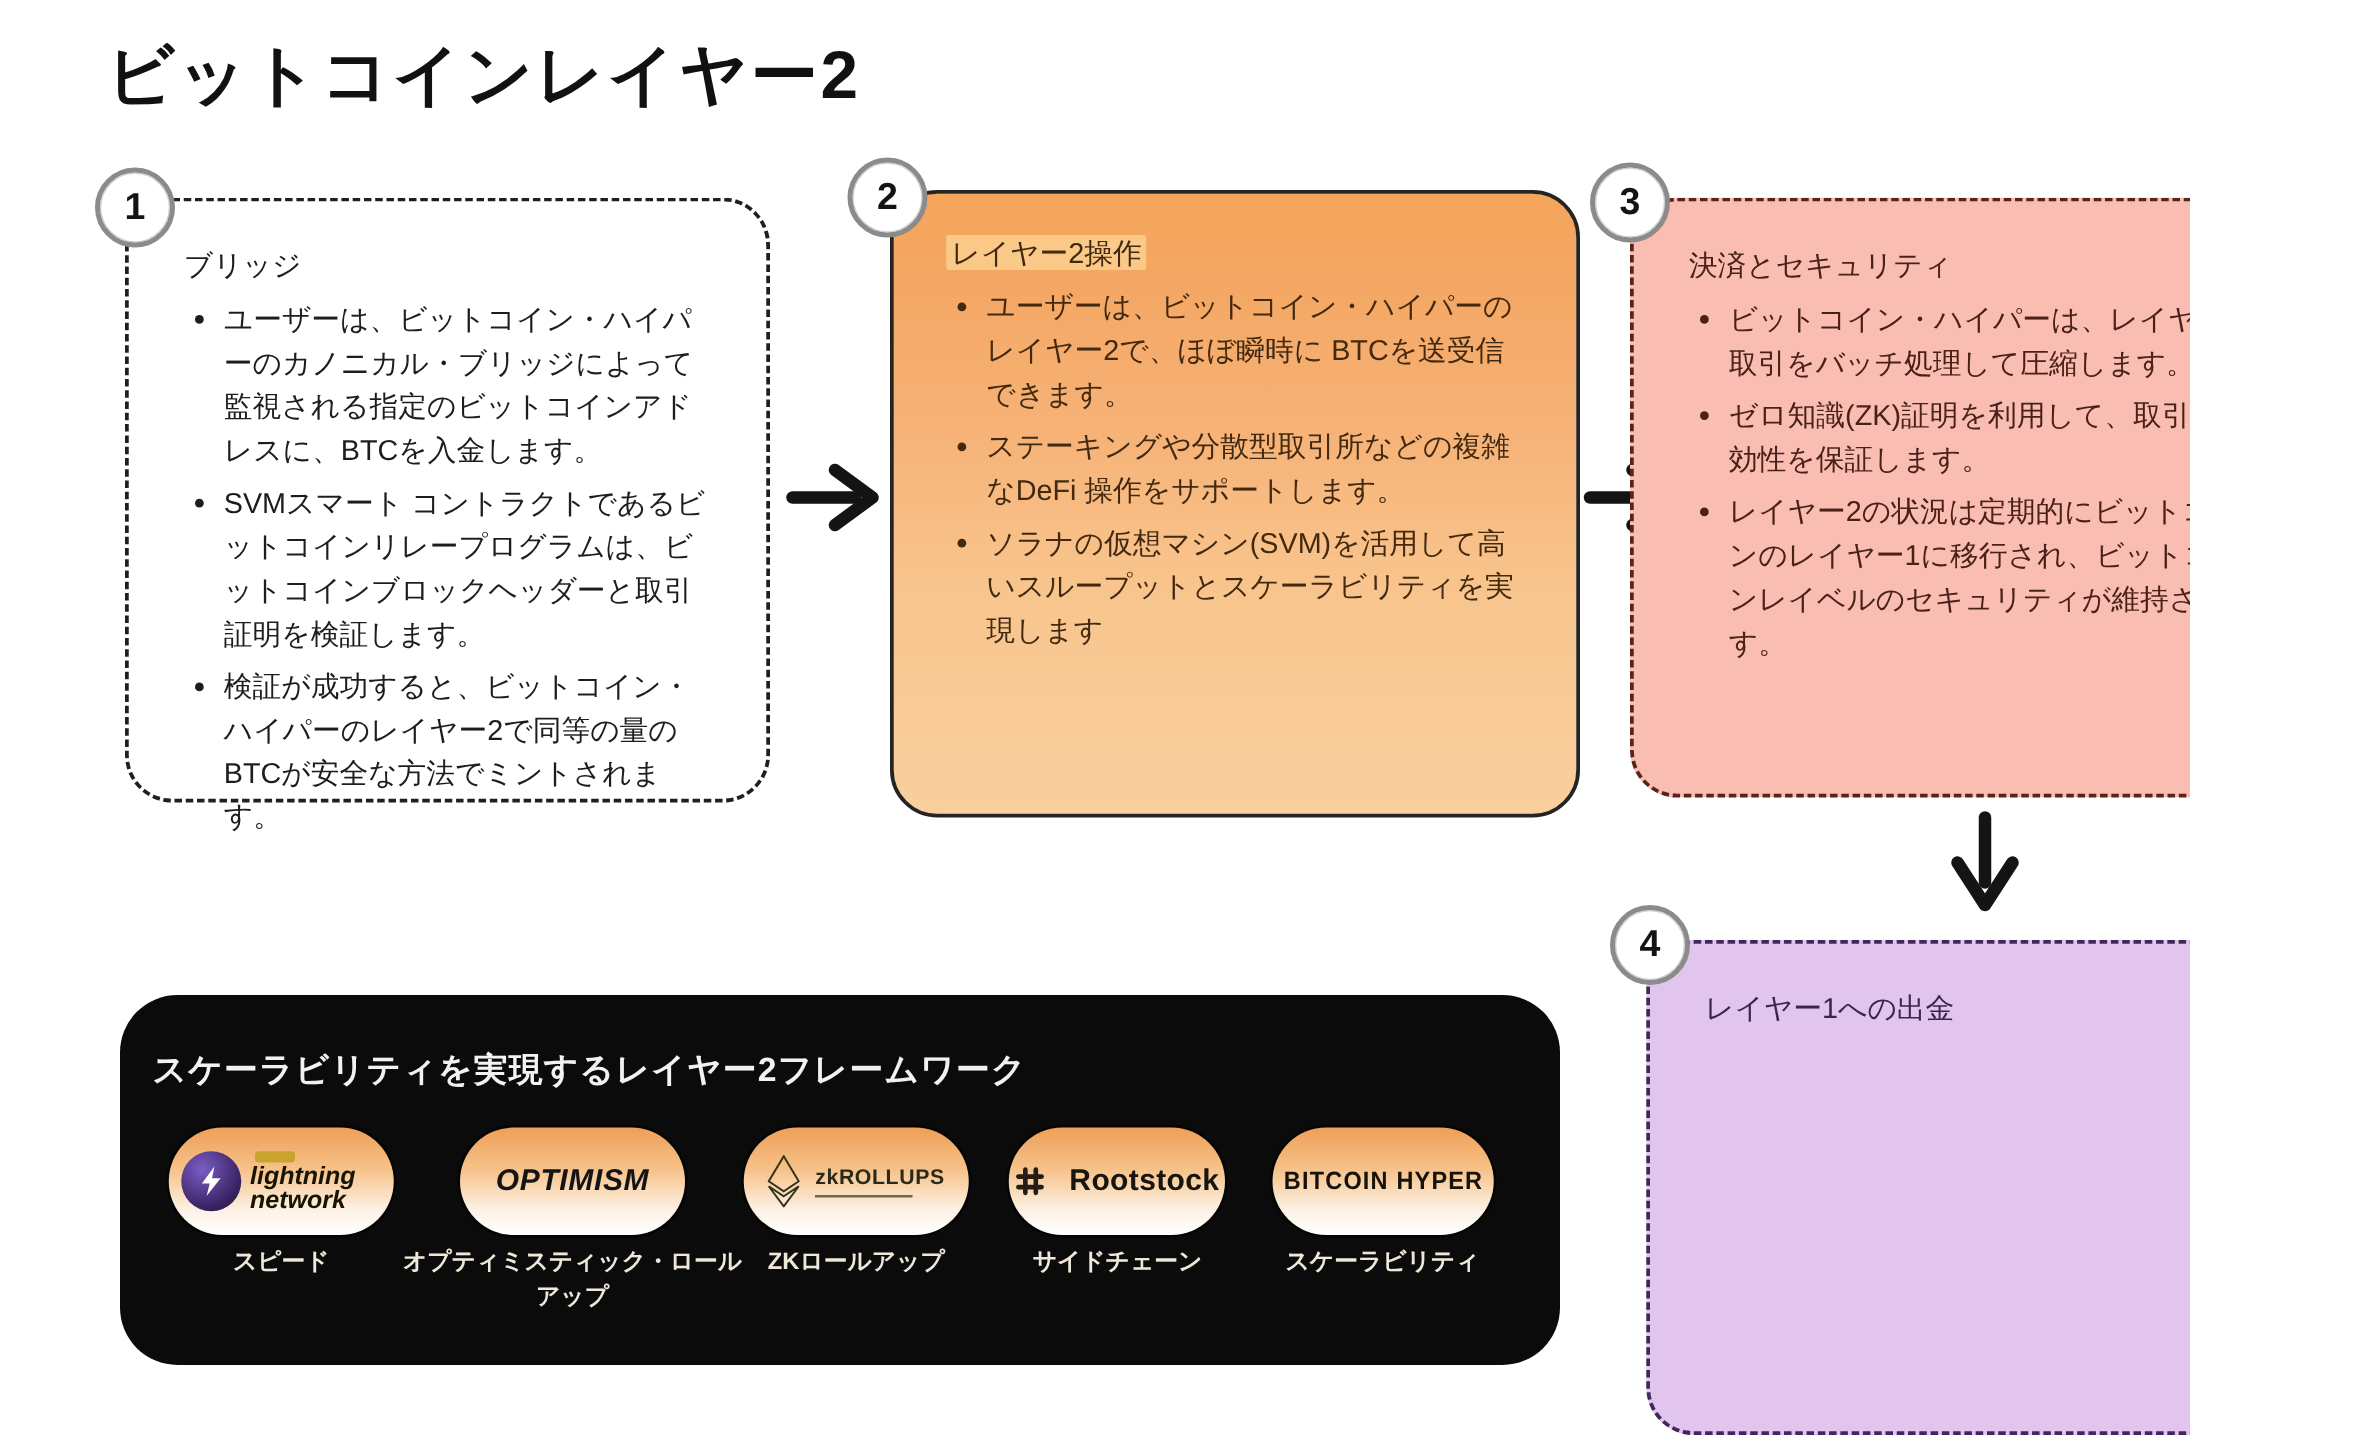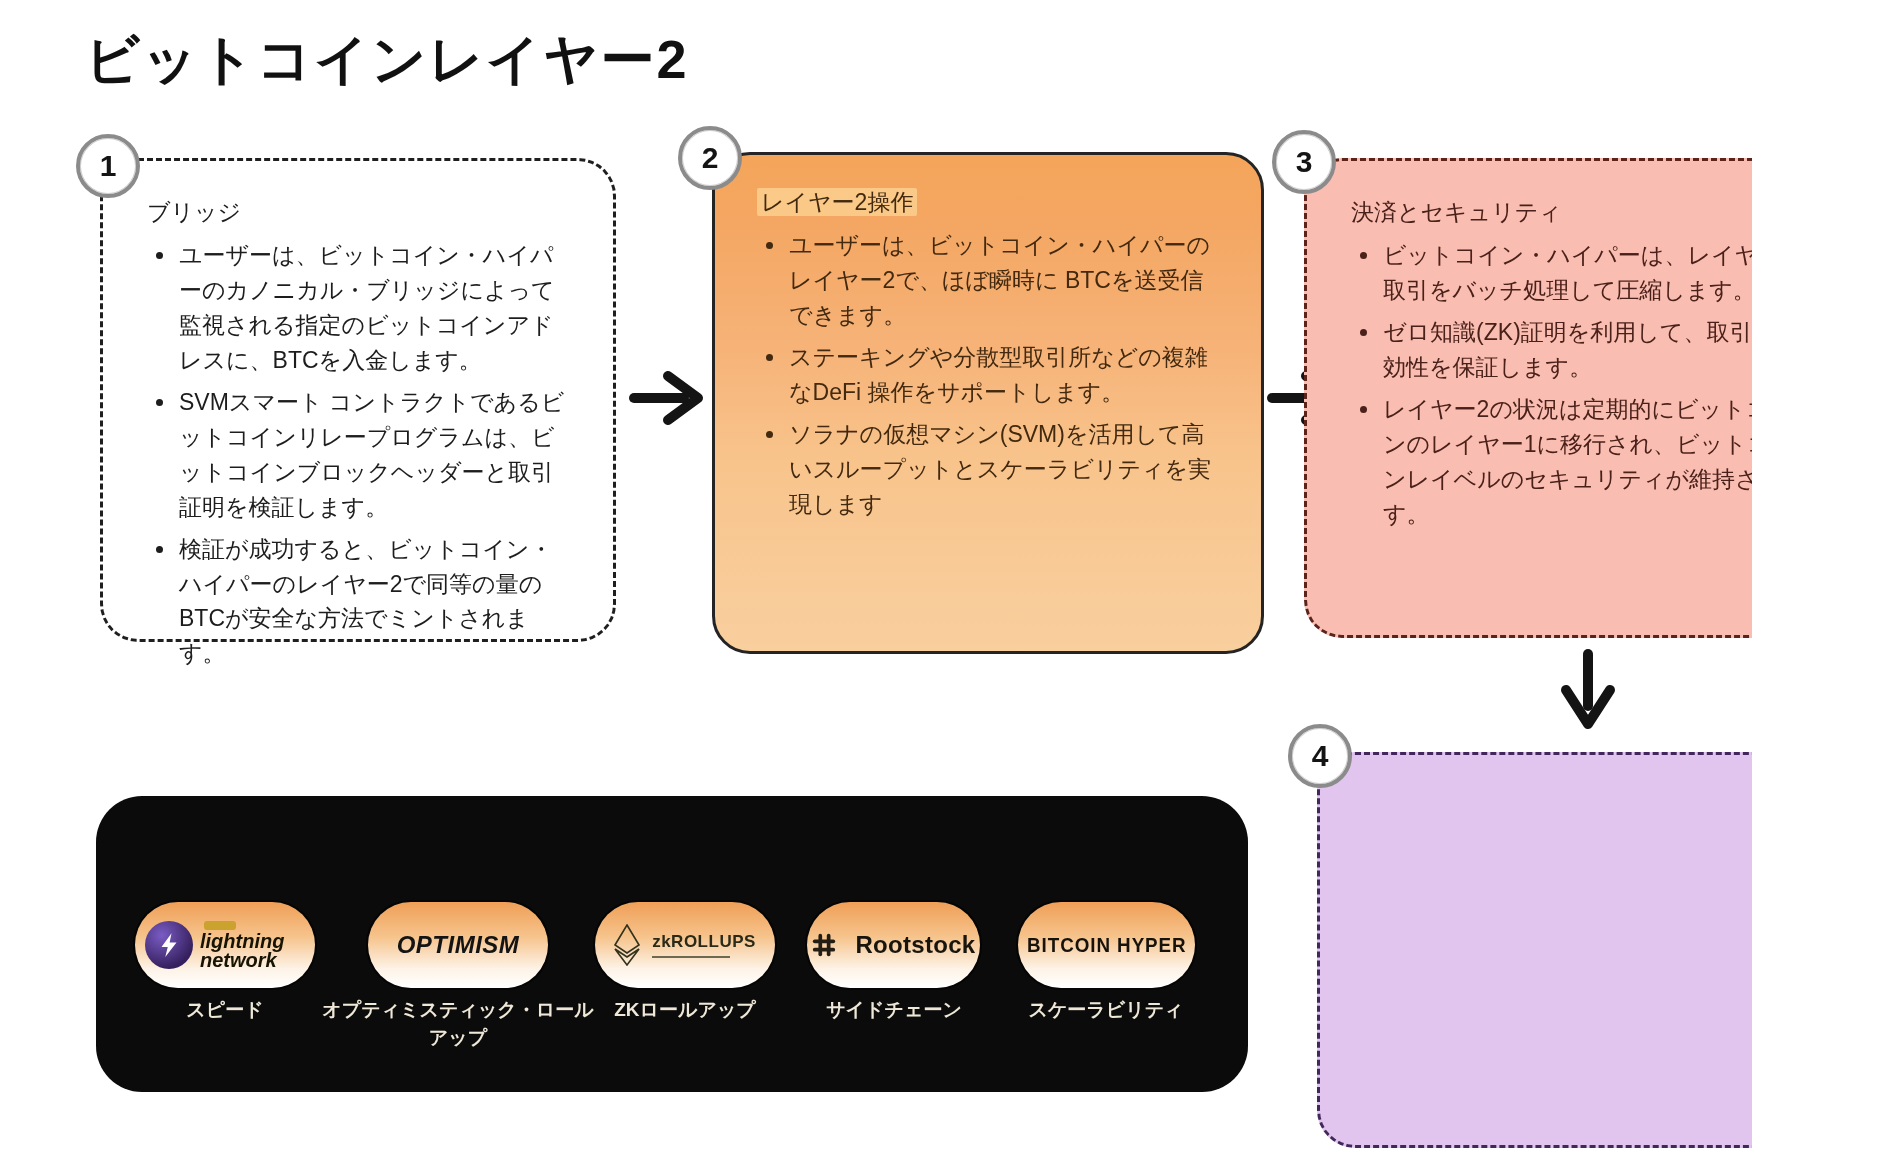--- a/index.html
+++ b/index.html
@@ -137,24 +137,26 @@
   <svg class="arrow arrow-3" width="64" height="96" viewBox="0 0 64 96">
     <path d="M32 6 V58" stroke="#141414" stroke-width="10" fill="none" stroke-linecap="round"></path>
     <path d="M10 42 L32 76 L54 42" stroke="#141414" stroke-width="10" fill="none" stroke-linecap="round" stroke-linejoin="round"></path>
   </svg>
 
   <div class="badge badge-4">
     <span>4</span>
   </div>
   <div class="step-card card-4">
     <div class="card-body">
+      <div class="card-heading">レイヤー1への出金</div>
     </div>
   </div>
 
   <div class="panel">
+    <div class="panel-title">スケーラビリティを実現するレイヤー2フレームワーク</div>
 
     <div class="pill pill-1">
       <div class="ln-wrap">
         <div class="ln-circle">
           <svg width="30" height="30" viewBox="0 0 48 48">
             <polygon points="28,5 12,27 22,27 18,43 36,20 25,20" fill="#ffffff"></polygon>
           </svg>
         </div>
         <div class="ln-textcol">
           <div class="ln-minibadge"></div>

